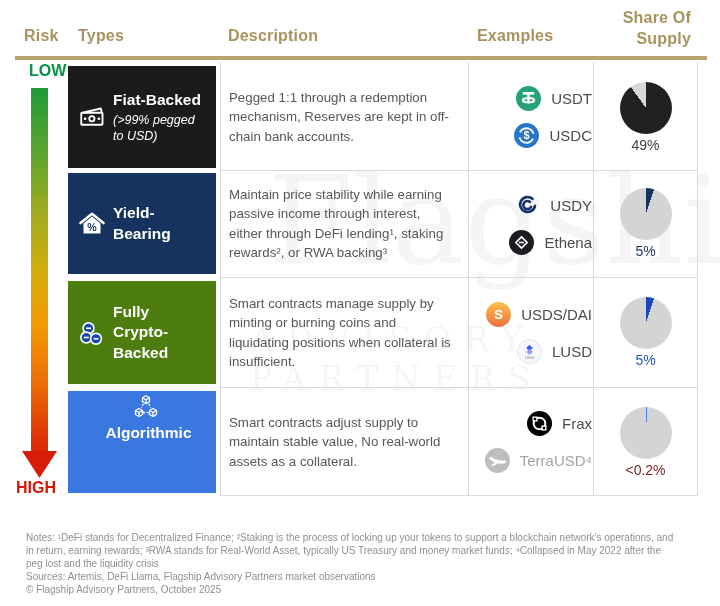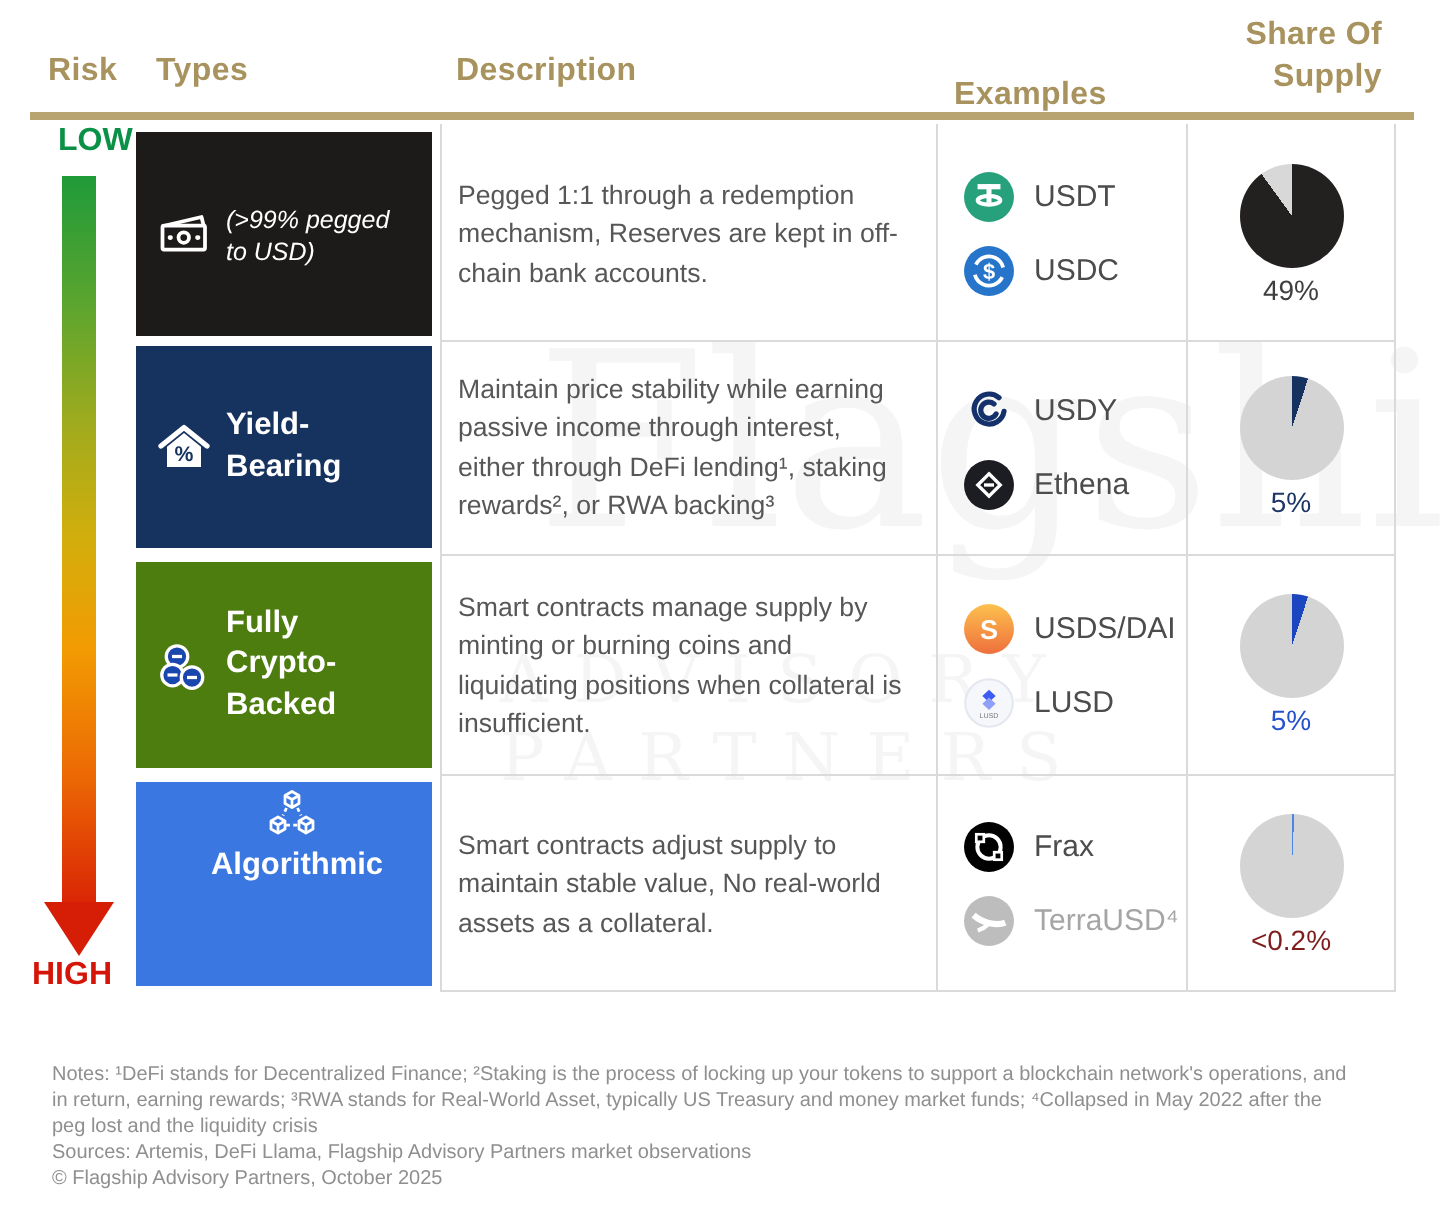--- a/index.html
+++ b/index.html
@@ -3,21 +3,21 @@
 <meta charset="utf-8">
 <style>
   html,body{margin:0;padding:0;background:#fff;}
   .canvas{position:relative;width:720px;height:606px;background:#ffffff;overflow:hidden;
           font-family:"Liberation Sans",sans-serif;}
   
   .colhdr{position:absolute;font-size:16px;font-weight:bold;color:#a8935f;letter-spacing:.2px;}
   .h-risk{left:24px;top:27px;}
   .h-types{left:78px;top:27px;}
   .h-desc{left:228px;top:27px;}
-  .h-ex{left:477px;top:39px;}
+  .h-ex{left:477px;top:27px;}
   .h-share{left:601px;top:7px;width:90px;text-align:right;line-height:21px;}
   .goldline{position:absolute;left:15px;top:56px;width:692px;height:4px;background:#b7a470;}
   
   .risk-low{position:absolute;left:29px;top:62px;font-size:16px;font-weight:bold;color:#0b9147;}
   .risk-high{position:absolute;left:16px;top:479px;font-size:16px;font-weight:bold;color:#d41508;}
   .risk-bar{position:absolute;left:31px;top:88px;width:17px;height:364px;
     background:linear-gradient(180deg,#1f9a39 0%,#5da52e 18%,#a3ab1c 35%,#d3ae0c 50%,#f29b02 65%,#ec6a04 82%,#da2505 100%);}
   .risk-head{position:absolute;left:22px;top:451px;width:35px;height:27px;background:#d51e05;
     clip-path:polygon(0 0,100% 0,50% 100%);}
   
@@ -35,21 +35,21 @@
   .ticon svg{width:30px;height:30px;display:block;}
   .ttext{margin-left:5px;}
   .tname{font-size:15.5px;font-weight:bold;line-height:1.3;}
   .tname.narrow{width:72px;}
   .nowrap{white-space:nowrap;}
   .tsub{font-size:12.5px;font-style:italic;line-height:1.28;width:94px;margin-top:1px;}
   .cell{position:absolute;height:100%;box-sizing:border-box;}
   .desc{left:221px;width:246px;display:flex;align-items:center;padding:0 12px 0 8px;}
   .desc p{margin:0;font-size:13.3px;line-height:1.45;color:#575757;}
   .examples{left:469px;width:123px;display:flex;flex-direction:column;justify-content:center;
-            gap:12px;padding-left:13px;}
+            gap:12px;padding-left:13px;align-items:flex-end;}
   .ex{display:flex;align-items:center;gap:10px;}
   .coin{width:25px;height:25px;flex:0 0 25px;}
   .coin svg{width:25px;height:25px;display:block;}
   .exlabel{font-size:15px;color:#4c4c4c;}
   .exlabel.muted{color:#a5a5a5;}
   .share{left:594px;width:103px;display:flex;flex-direction:column;align-items:center;justify-content:center;}
   .pie{width:52px;height:52px;border-radius:50%;}
   .pielabel{font-size:14px;margin-top:3px;color:#3f3f3f;}
   
   .footer{position:absolute;left:26px;top:531px;width:650px;font-size:10px;line-height:13px;color:#8f8f8f;}
@@ -88,20 +88,21 @@
     <div class="typebox" style="background: rgb(29, 27, 26);">
       <span class="ticon">
         <svg viewBox="0 0 24 24" fill="none" stroke="#fff" stroke-width="1.5" stroke-linejoin="round">
           <path d="M4.5 8.6 L19 5.2 L19.9 8.8"></path>
           <rect x="3.4" y="8.6" width="17" height="9.6" rx="0.6"></rect>
           <circle cx="11.9" cy="13.4" r="2.1"></circle>
           <path d="M6.4 13.4 h0.2 M17.4 13.4 h0.2" stroke-linecap="round" stroke-width="1.9"></path>
         </svg>
       </span>
       <div class="ttext">
+        <div class="tname nowrap">Fiat-Backed</div>
         <div class="tsub">(&gt;99% pegged to USD)</div>
       </div>
     </div>
     <div class="cell desc">
       <p>Pegged 1:1 through a redemption mechanism, Reserves are kept in off-chain bank accounts.</p>
     </div>
     <div class="cell examples">
       <div class="ex">
         <span class="coin">
           <svg viewBox="0 0 24 24">

